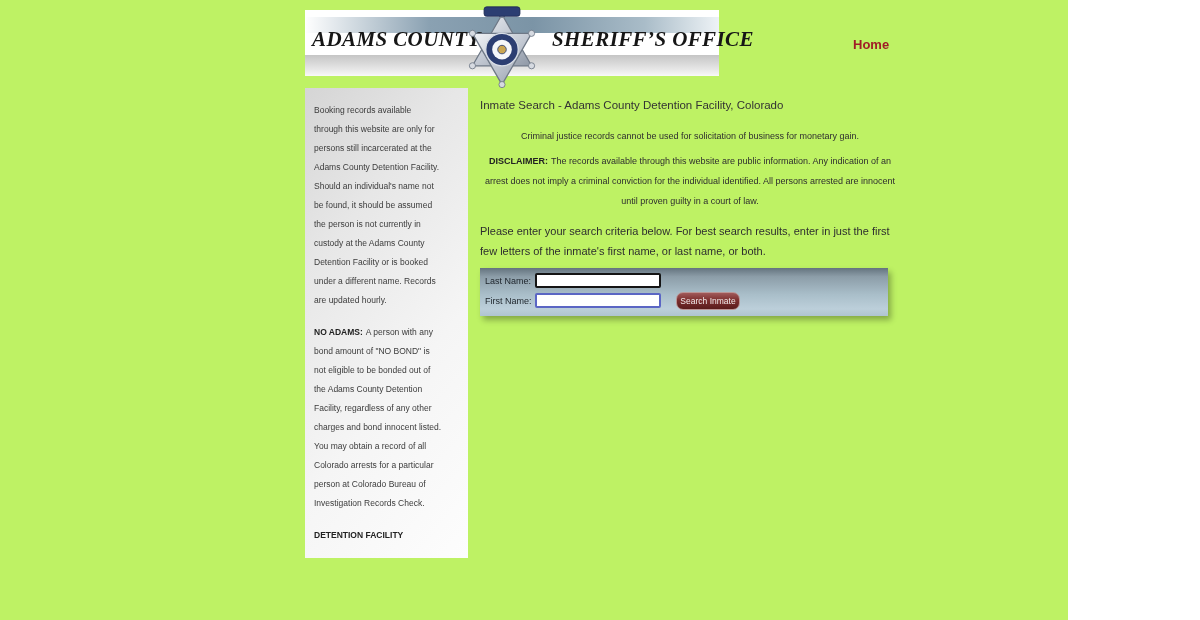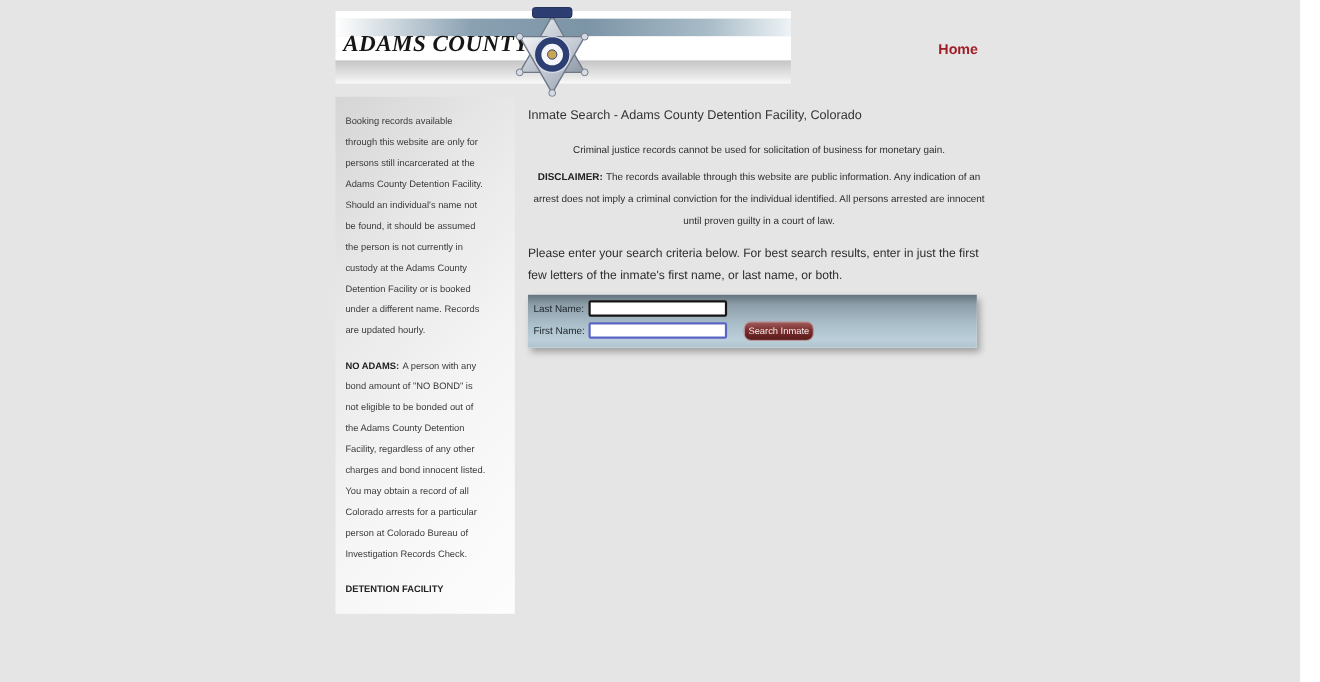--- a/index.html
+++ b/index.html
@@ -1,16 +1,16 @@
 <!DOCTYPE html>
 <html><head>
 <meta charset="utf-8">
 <style>
   html,body{margin:0;padding:0;background:#fff;}
-  #page{position:relative;width:1182px;height:620px;background:#e5e5e5;
+  #page{position:relative;width:1068px;height:620px;background:#bef264;
         font-family:"Liberation Sans",sans-serif;overflow:hidden;}
 
   
   .banner{position:absolute;left:305px;top:10px;width:414px;height:66px;}
   .banner .s1{height:7px;background:#ffffff;}
   .banner .s2{height:16px;background:linear-gradient(90deg,#ffffff 0%,#8aa1b2 30%,#7b94a6 55%,#a9bcc8 82%,#eef3f6 100%);}
   .banner .s3{height:22px;background:#ffffff;}
   .banner .s4{height:21px;background:linear-gradient(180deg,#c5c5c5 0%,#e8e8e8 70%,#f9f9f9 100%);}
   .agency{position:absolute;font-family:"Liberation Serif",serif;font-style:italic;
           font-weight:bold;font-size:21px;color:#161616;letter-spacing:.4px;white-space:nowrap;}
@@ -60,20 +60,21 @@
 <body>
 
 <div id="page">
 
   <div class="banner">
     <div class="s1"></div>
     <div class="s2"></div>
     <div class="s3"></div>
     <div class="s4"></div>
     <span class="agency agency-left">ADAMS COUNTY</span>
+    <span class="agency agency-right">SHERIFF’S OFFICE</span>
     <span class="badge">
       <svg viewBox="0 0 100 96" width="90" height="82" aria-hidden="true">
         <defs>
           <linearGradient id="silver" x1="0" y1="0" x2="1" y2="1">
             <stop offset="0" stop-color="#f2f4f7"></stop>
             <stop offset="0.5" stop-color="#c3c9d3"></stop>
             <stop offset="1" stop-color="#8e97a5"></stop>
           </linearGradient>
         </defs>
         <polygon points="50,10 84.6,70 15.4,70" fill="url(#silver)" stroke="#6e7886" stroke-width="1.5" stroke-linejoin="round"></polygon>

